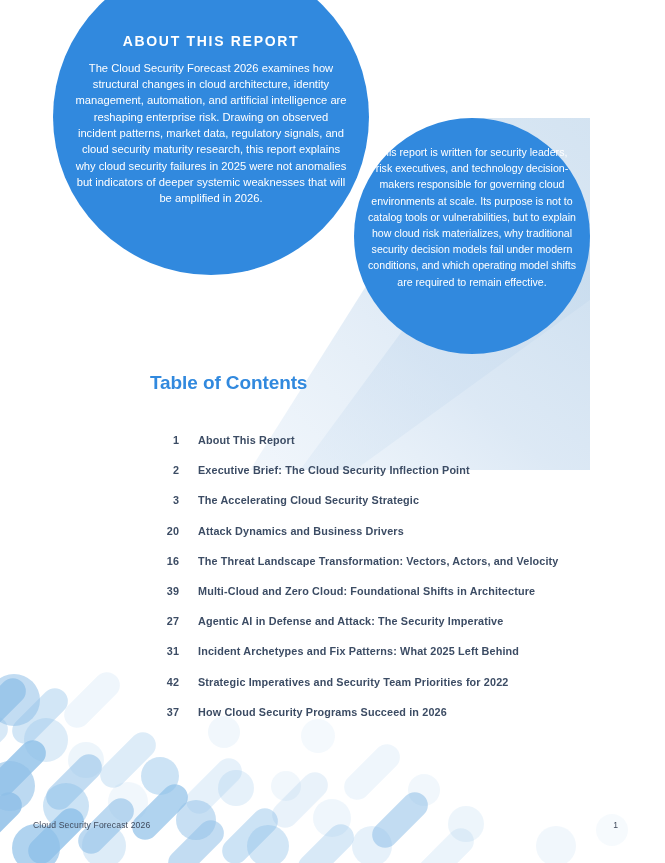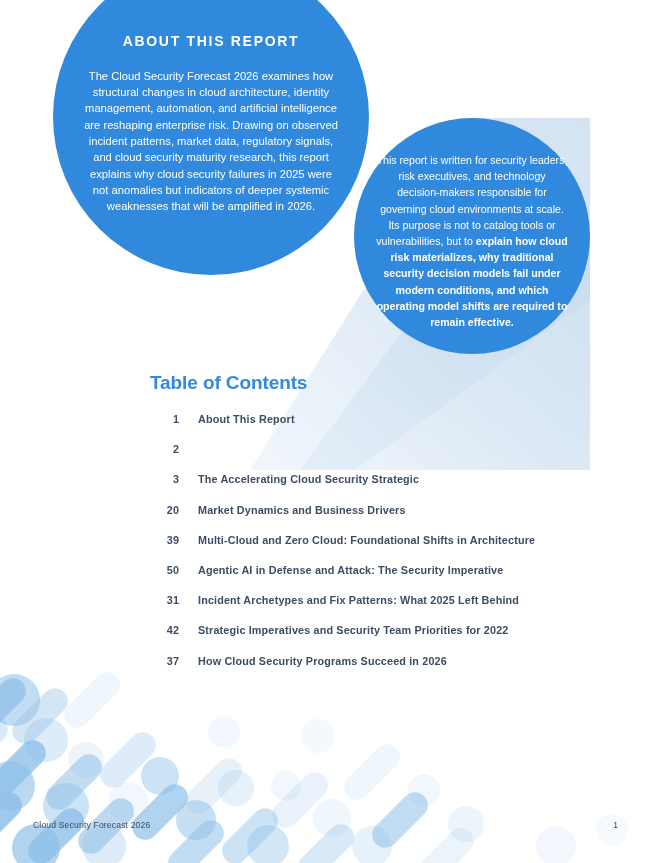--- a/index.html
+++ b/index.html
@@ -57,44 +57,44 @@
     font-weight: bold;
     letter-spacing: 1.7px;
     text-align: center;
     margin: 0 0 10px 0;
     line-height: 1.2;
   }
   .circle-body {
     font-size: 11.2px;
     line-height: 16.3px;
     text-align: center;
-    margin: 8px;
+    margin: 0;
     font-weight: 400;
   }
   #circle-audience .circle-body {
     font-size: 10.6px;
     line-height: 16.2px;
   }
   .circle-body b {
-    font-weight: bold;
+    font-weight: normal;
   }
 
   
   #toc {
     position: absolute;
     left: 150px;
     top: 372px;
     width: 470px;
   }
   #toc-heading {
     font-size: 19px;
     font-weight: bold;
     color: #3189de;
     letter-spacing: -0.1px;
-    margin: 0 0 19px 0;
+    margin: 0 0 40px 0;
   }
   .toc-list {
     list-style: none;
     margin: 0;
     padding: 0;
   }
   .toc-row {
     display: flex;
     align-items: baseline;
     margin-bottom: 18.2px;
@@ -183,35 +183,40 @@
 
   <div id="toc">
     <h2 id="toc-heading">Table of Contents</h2>
     <ul class="toc-list" id="toc-list">
         <li class="toc-row">
           <span class="toc-page">1</span>
           <span class="toc-title">About This Report</span>
         </li>
         <li class="toc-row">
           <span class="toc-page">2</span>
+          <span class="toc-title">Executive Brief: The Cloud Security Inflection Point</span>
         </li>
         <li class="toc-row">
           <span class="toc-page">3</span>
           <span class="toc-title">The Accelerating Cloud Security Strategic</span>
         </li>
         <li class="toc-row">
           <span class="toc-page">20</span>
-          <span class="toc-title">Market Dynamics and Business Drivers</span>
+          <span class="toc-title">Attack Dynamics and Business Drivers</span>
+        </li>
+        <li class="toc-row">
+          <span class="toc-page">16</span>
+          <span class="toc-title">The Threat Landscape Transformation: Vectors, Actors, and Velocity</span>
         </li>
         <li class="toc-row">
           <span class="toc-page">39</span>
           <span class="toc-title">Multi-Cloud and Zero Cloud: Foundational Shifts in Architecture</span>
         </li>
         <li class="toc-row">
-          <span class="toc-page">50</span>
+          <span class="toc-page">27</span>
           <span class="toc-title">Agentic AI in Defense and Attack: The Security Imperative</span>
         </li>
         <li class="toc-row">
           <span class="toc-page">31</span>
           <span class="toc-title">Incident Archetypes and Fix Patterns: What 2025 Left Behind</span>
         </li>
         <li class="toc-row">
           <span class="toc-page">42</span>
           <span class="toc-title">Strategic Imperatives and Security Team Priorities for 2022</span>
         </li>

